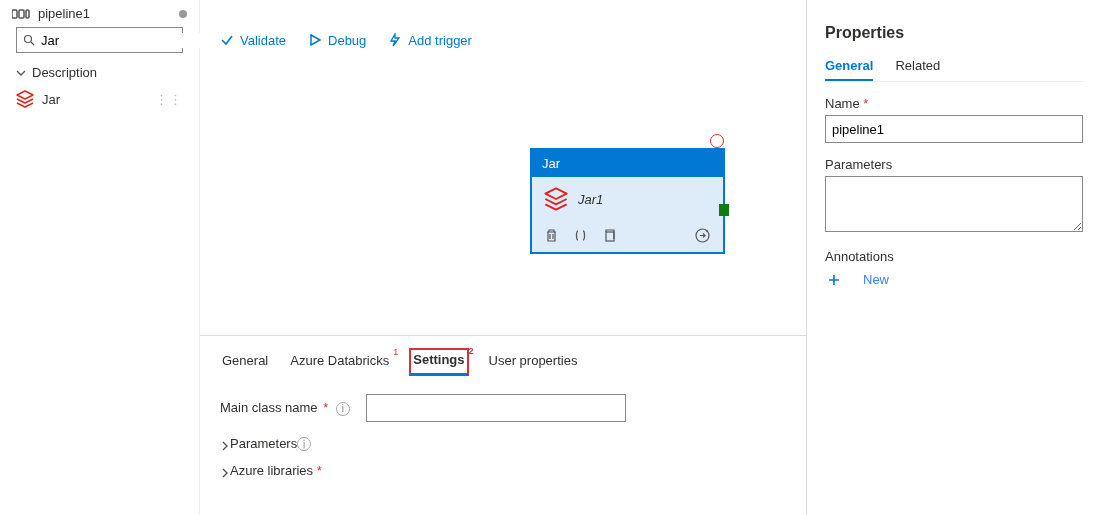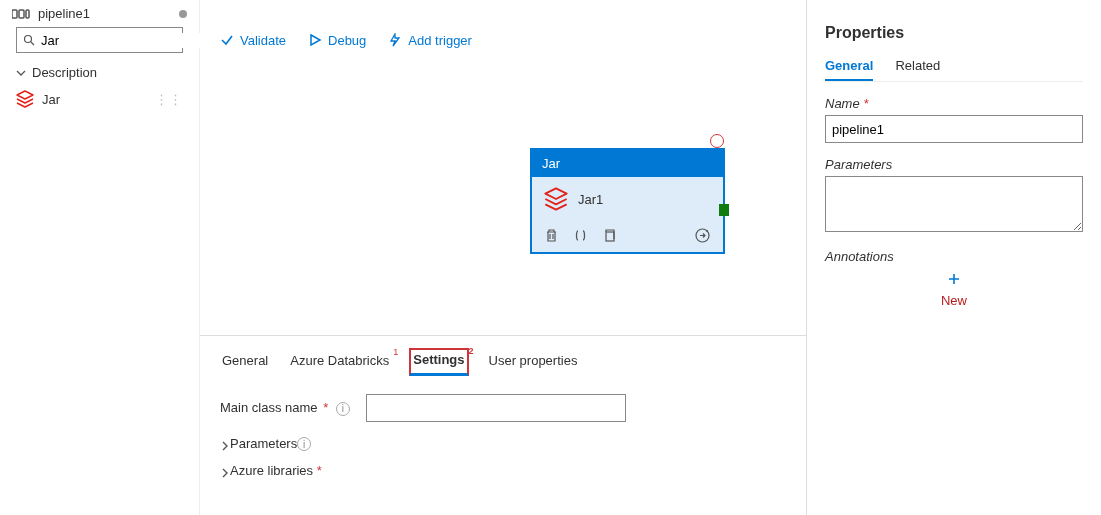--- a/index.html
+++ b/index.html
@@ -62,21 +62,21 @@
   .right .icon-btn.active { background:#deecf9; }
   .canvas-area { flex:1; position:relative; }
 
   
   .node {
     position:absolute; left:330px; top:68px; width:195px;
     border:2px solid #0078d4;
   }
   .node-header { background:#0078d4; color:#fff; padding:6px 10px; font-size:13px; }
   .node-body { background:#deecf9; padding:10px 12px 6px; }
-  .node-title-row { display:flex; align-items:center; gap:10px; margin-bottom:14px; }
+  .node-title-row { display:flex; align-items:center; gap:10px; margin-bottom:14px;font-style:italic; }
   .node-actions { display:flex; align-items:center; gap:14px; color:#555; padding: 2px 0; }
   .node-actions .node-run { margin-left:auto; }
   .connector { position:absolute; right:-6px; top:54px; width:10px; height:12px; background:#107c10; }
   .status-dot {
     position:absolute; left:510px; top:54px; width:14px; height:14px;
     border:1.5px solid #d13438; border-radius:50%;
   }
 
   
   .zoom-ctrl { position:absolute; right:20px; top:60px; display:flex; flex-direction:column; align-items:center; gap:6px; }
@@ -108,24 +108,24 @@
     border-left:1px solid #ddd; background:#fff; padding:0 18px;
   }
   .props-top {
     position:absolute; right:14px; top:6px; display:flex; gap:12px; color:#0078d4;
   }
   .props h2 { font-size:16px; margin:24px 0 10px; font-weight:700; }
   .prop-tabs { display:flex; gap:22px; border-bottom:1px solid #eee; margin-bottom:14px; }
   .prop-tabs .ptab { padding:6px 0; }
   .prop-tabs .ptab.active { color:#0078d4; border-bottom:2px solid #0078d4; font-weight:600; }
   .field { margin-bottom:14px; }
-  .field label { display:block; margin-bottom:4px;font-style:italic; }
+  .field label { display:block; margin-bottom:4px; }
   .field input { width:100%; height:28px; border:1px solid #8a8886; padding:0 6px; font-size:13px; }
   .field textarea { width:100%; height:56px; border:1px solid #8a8886; resize:both; }
-  .new-anno { display:flex; align-items:center; gap:7px; color:#b91c1c; padding:4px 2px;flex-direction:column; }
+  .new-anno { display:flex; align-items:center; gap:22px; color:#3b82f6; padding:4px 2px; }
 
   
   svg { display:block; }
 </style>
 </head>
 <body>
 
 <div class="root">
 
   <div class="sidebar">

